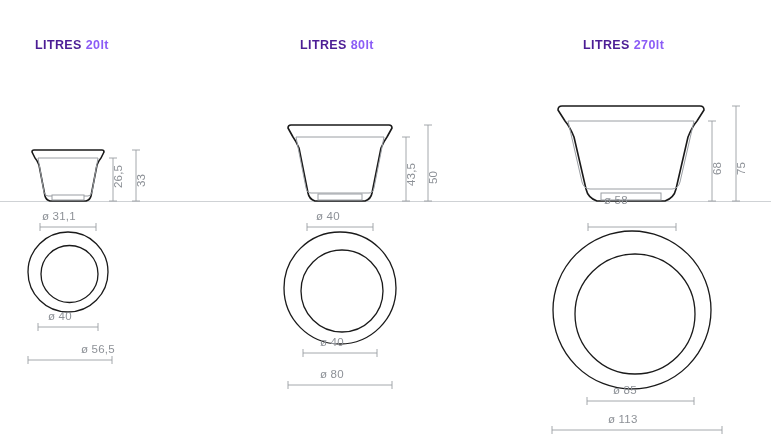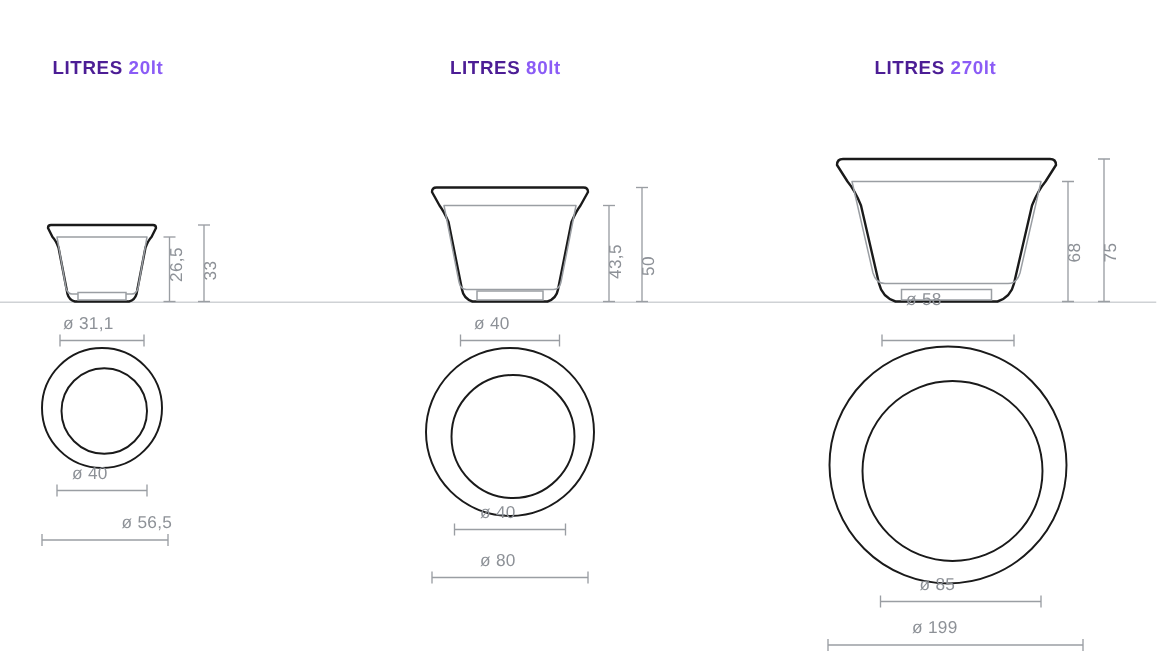--- a/index.html
+++ b/index.html
@@ -163,15 +163,15 @@
   <div class="dim v" style="left:405px;top:186px;transform:rotate(-90deg);">43,5</div>
   <div class="dim v" style="left:427px;top:184px;transform:rotate(-90deg);">50</div>
   <div class="dim" style="left:316px;top:210px;">ø 40</div>
   <div class="dim" style="left:320px;top:336px;">ø 40</div>
   <div class="dim" style="left:320px;top:368px;">ø 80</div>
 
   <div class="dim v" style="left:711px;top:175px;transform:rotate(-90deg);">68</div>
   <div class="dim v" style="left:735px;top:175px;transform:rotate(-90deg);">75</div>
   <div class="dim" style="left:604px;top:194px;">ø 58</div>
   <div class="dim" style="left:613px;top:384px;text-align:center;">ø 85</div>
-  <div class="dim" style="left:608px;top:413px;">ø 199</div>
+  <div class="dim" style="left:608px;top:413px;">ø 113</div>
 
 </div>
 
 </body></html>

